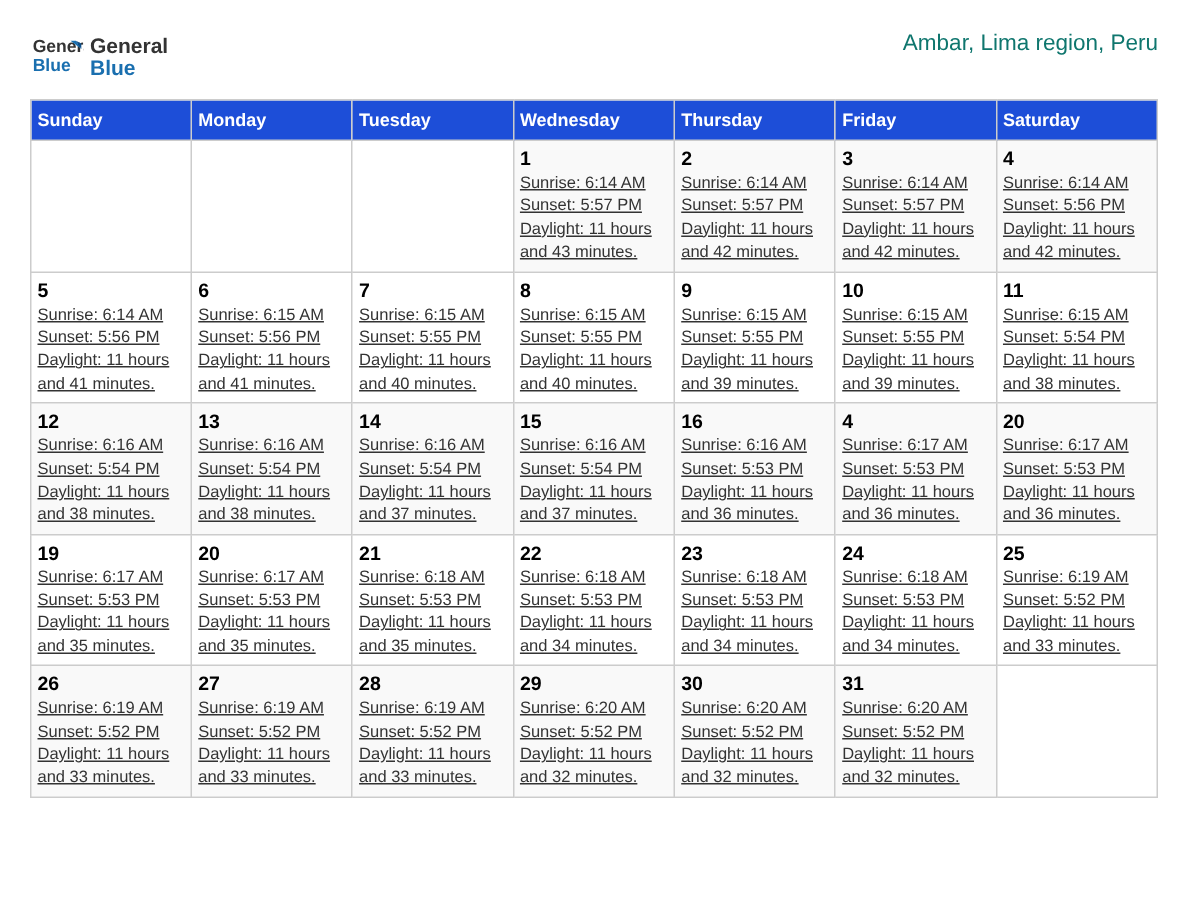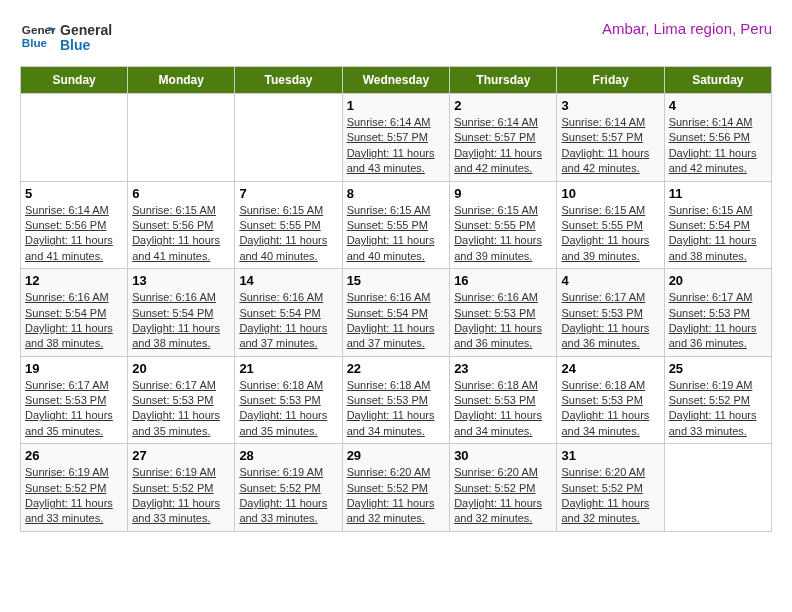--- a/index.html
+++ b/index.html
@@ -28,33 +28,33 @@
     .title-area {
       text-align: right;
     }
     .main-title {
       font-size: 36px;
       font-weight: bold;
       color: #333;
     }
     .subtitle {
       font-size: 15px;
-      color: #a21caf;
+      color: #0f766e;
       text-align: center;
     }
     table {
       width: 100%;
       border-collapse: collapse;
       font-size: 11px;
     }
     thead th {
-      background-color: #4d7c0f;
+      background-color: #1d4ed8;
       color: #fff;
       padding: 6px 4px;
-      text-align: center;
+      text-align: left;
       font-size: 12px;
       border: 1px solid #ccc;
     }
     tbody td {
       vertical-align: top;
       padding: 4px;
       border: 1px solid #ccc;
       min-height: 80px;
       width: 108px;
     }

